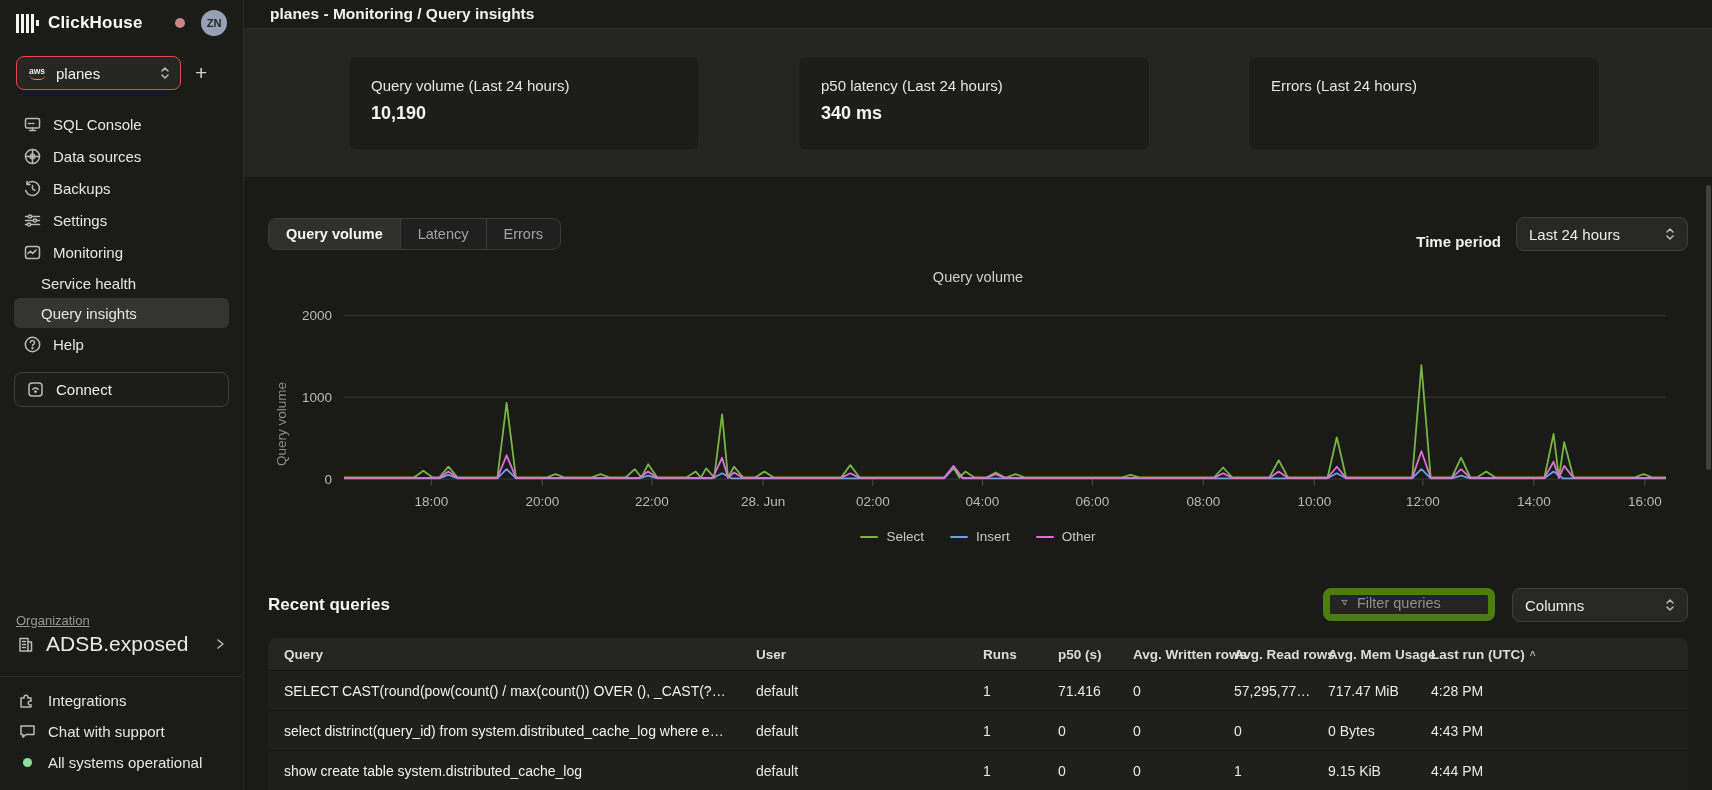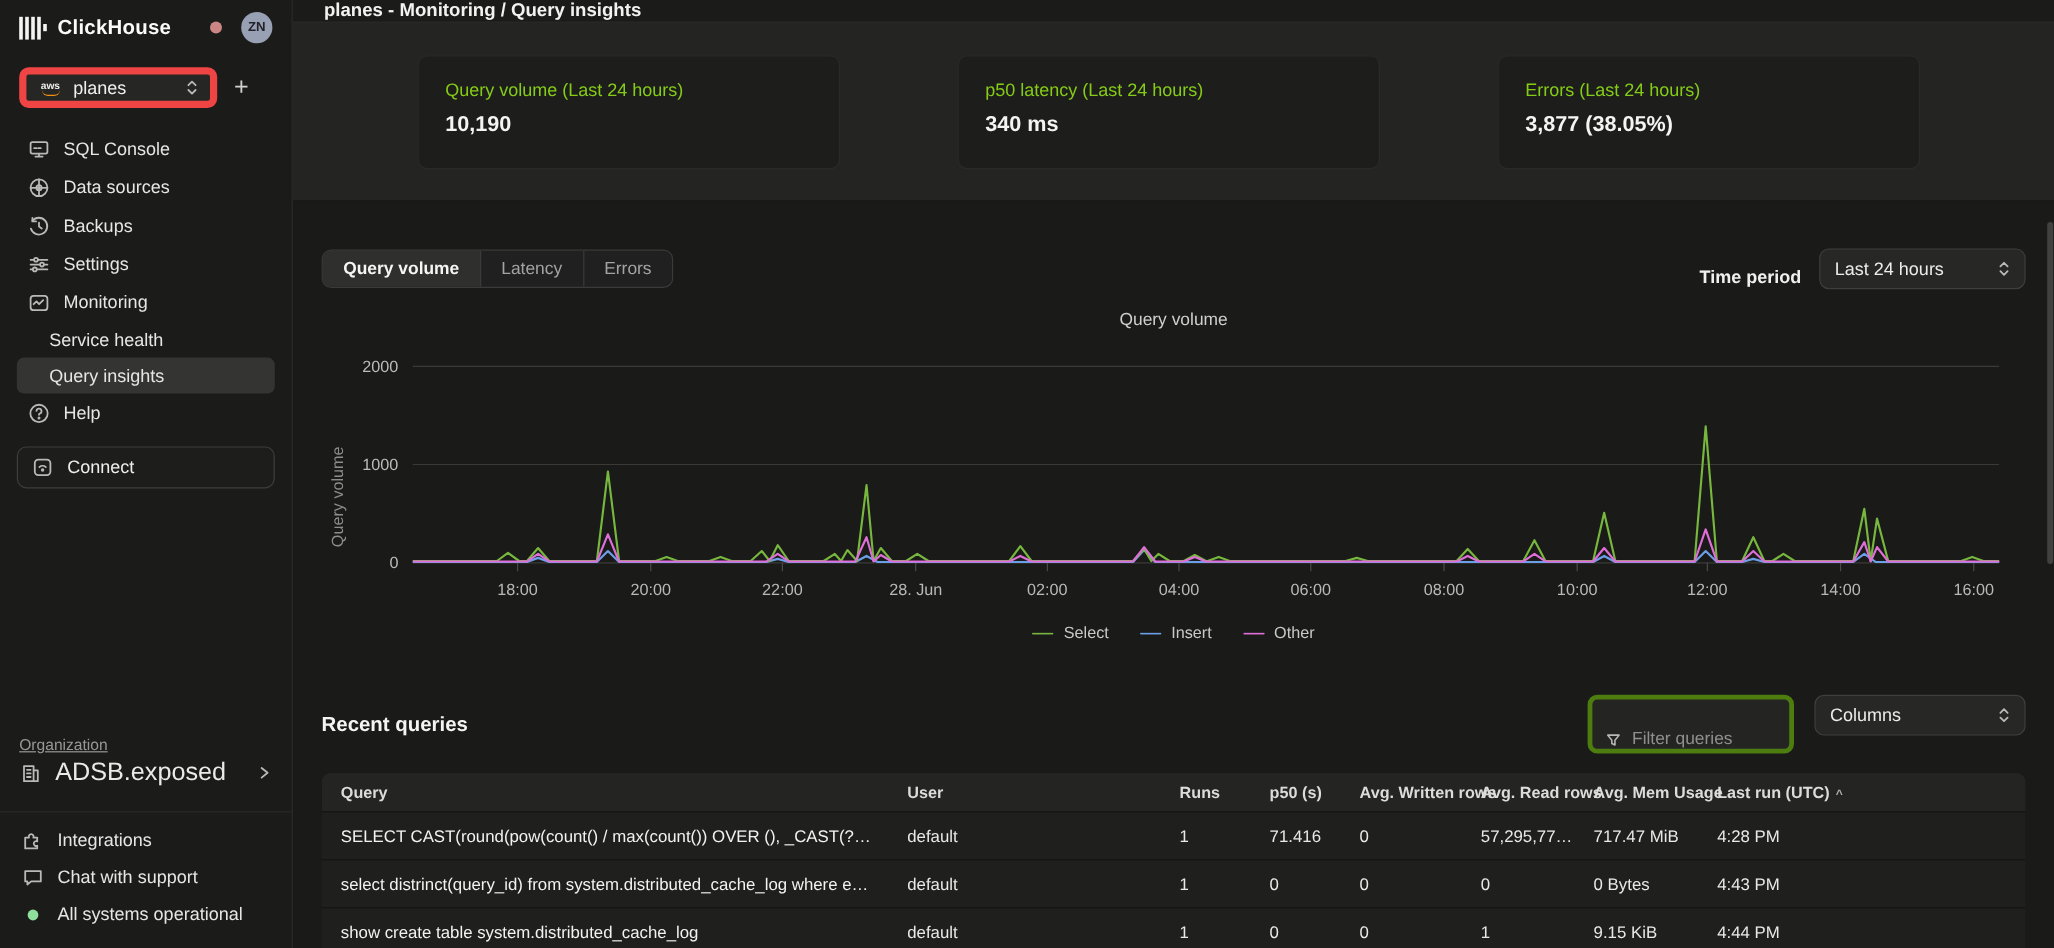--- a/index.html
+++ b/index.html
@@ -12,21 +12,21 @@
     border-right:1px solid #2b2b2a; display:flex; flex-direction:column; }
   .brand-row { display:flex; align-items:center; height:46px; padding:0 16px; }
   .logo-bars { display:flex; align-items:center; gap:2.5px; height:20px; margin-right:9px; }
   .logo-bars i { display:block; width:2.6px; height:19px; background:#f4f4f2; }
   .logo-bars i.short { height:6px; }
   .brand-name { font-size:17px; font-weight:700; letter-spacing:0.2px; color:#fafaf8; }
   .status-dot { width:10px; height:10px; border-radius:50%; margin-left:32px; }
   .avatar { width:26px; height:26px; border-radius:50%; background:#98a0b3; color:#23242a;
     font-size:11px; font-weight:700; display:flex; align-items:center; justify-content:center; margin-left:auto; }
   .project-row { display:flex; align-items:center; padding:10px 16px 4px 16px; gap:14px; }
-  .project-select { flex:0 0 165px; height:34px; background:#262625; border:6px solid #ef4444; border-radius:8px;
+  .project-select { flex:0 0 165px; height:34px; background:#262625; border:1px solid #ef4444; border-radius:8px;
     display:flex; align-items:center; padding:0 10px; gap:9px; cursor:pointer; }
   .project-select .lbl { font-size:15px; color:#f0f0ee; flex:1; }
   .aws-ic { display:flex; flex-direction:column; align-items:center; width:20px; }
   .aws-ic i { font-style:normal; font-size:8.5px; font-weight:700; color:#ededeb; line-height:8px; }
   .aws-ic b { display:block; width:15px; height:5px; border-bottom:1.8px solid #f29111; border-radius:0 0 8px 8px; }
   .plus-btn { font-size:21px; color:#cfcfcc; cursor:pointer; line-height:20px; }
   .nav { padding:14px 14px 0 14px; }
   .nav-item { display:flex; align-items:center; gap:11px; height:32px; padding:0 9px;
     font-size:15px; color:#e6e6e4; border-radius:6px; cursor:pointer; }
   .nav-item svg { flex:0 0 19px; }
@@ -48,21 +48,21 @@
 
   
   .main { flex:1; display:flex; flex-direction:column; overflow:hidden; position:relative; }
   .topbar { height:47px; background:#1b1b1a; border-bottom:1px solid #2c2c2b;
     display:flex; align-items:center; padding:0 26px; }
   .breadcrumb { font-size:15.5px; font-weight:700; color:#f2f2f0; }
   .cards-band { background:#242423; border-bottom:1px solid #151514; padding:27px 0 26px 104px;
     display:flex; gap:98px; }
   .stat-card { width:352px; height:95px; background:#1d1d1c; border:1px solid #292928; border-radius:8px;
     padding:20px 22px; }
-  .stat-card .lbl { font-size:15px; color:#84cc16; }
+  .stat-card .lbl { font-size:15px; color:#e5e5e5; }
   .stat-card .val { font-size:18px; font-weight:700; color:#f4f4f2; margin-top:9px; }
 
   .content { padding:0 24px; flex:1; }
   .controls-row { margin-top:39px; display:flex; align-items:center; }
   .tabs { display:flex; border:1px solid #3a3a39; border-radius:8px; background:#202020; overflow:hidden; }
   .tab { padding:7px 17px; font-size:14.5px; color:#a3a3a3; cursor:pointer; border-right:1px solid #3a3a39; }
   .tab:last-child { border-right:none; }
   .tab.active { background:#2f2f2e; color:#f5f5f3; font-weight:700; }
   .period-wrap { margin-left:auto; display:flex; align-items:center; gap:15px; }
   .period-label { font-size:15px; font-weight:700; color:#f0f0ee;margin-top:14px; }
@@ -71,22 +71,22 @@
   .select-box .sel-val { flex:1; }
   .chart-title { text-align:center; margin-top:18px; font-size:14.5px; color:#cfcfcc; }
   .chart-wrap { margin-top:4px; }
   .legend { display:flex; justify-content:center; gap:26px; margin-top:2px; }
   .legend-item { display:flex; align-items:center; gap:8px; font-size:13.5px; color:#c9c9c6; cursor:pointer; }
   .legend-swatch { width:18px; height:0; border-top:2.6px solid; border-radius:2px; }
 
   .recent-row { margin-top:44px; display:flex; align-items:center; }
   .recent-title { font-size:17px; font-weight:700; color:#f4f4f2; }
   .recent-actions { margin-left:auto; display:flex; gap:17px; }
-  .filter-box { display:flex; align-items:flex-end; gap:9px; width:172px; height:49px; background:#242423;
-    border:4px solid #4d7c0f; border-radius:8px; padding:0 11px; }
+  .filter-box { display:flex; align-items:flex-start; gap:9px; width:172px; height:33px; background:#242423;
+    border:7px solid #4d7c0f; border-radius:8px; padding:0 11px; }
   .filter-box input { background:transparent; border:none; outline:none; color:#ececea; font-size:14.5px; width:120px;
     font-family:"Liberation Sans","DejaVu Sans",sans-serif; }
   .filter-box input::placeholder { color:#8f8f8c; }
   .columns-select { width:176px; }
 
   .qtable { margin-top:16px; border-radius:8px 8px 0 0; overflow:hidden; }
   .t-head { display:grid; grid-template-columns:472px 227px 75px 75px 101px 94px 103px 1fr;
     background:#242423; height:32px; align-items:center; }
   .t-head .th { font-size:13.5px; font-weight:700; color:#dcdcd9; padding-left:16px; white-space:nowrap; cursor:pointer; }
   .t-head .th .caret { font-size:10px; color:#b3b3b0; margin-left:5px; }
@@ -253,21 +253,20 @@
         <div class="stat-card">
           <div class="lbl">Query volume (Last 24 hours)</div>
           <div class="val">10,190</div>
         </div>
         <div class="stat-card">
           <div class="lbl">p50 latency (Last 24 hours)</div>
           <div class="val">340 ms</div>
         </div>
         <div class="stat-card">
           <div class="lbl">Errors (Last 24 hours)</div>
-          <div class="val">3,877 (38.05%)</div>
         </div>
       </div>
 
     <div class="content">
       <div class="controls-row">
         <div class="tabs" id="tabs">
             <div class="tab active">Query volume</div>
             <div class="tab">Latency</div>
             <div class="tab">Errors</div>
           </div>

